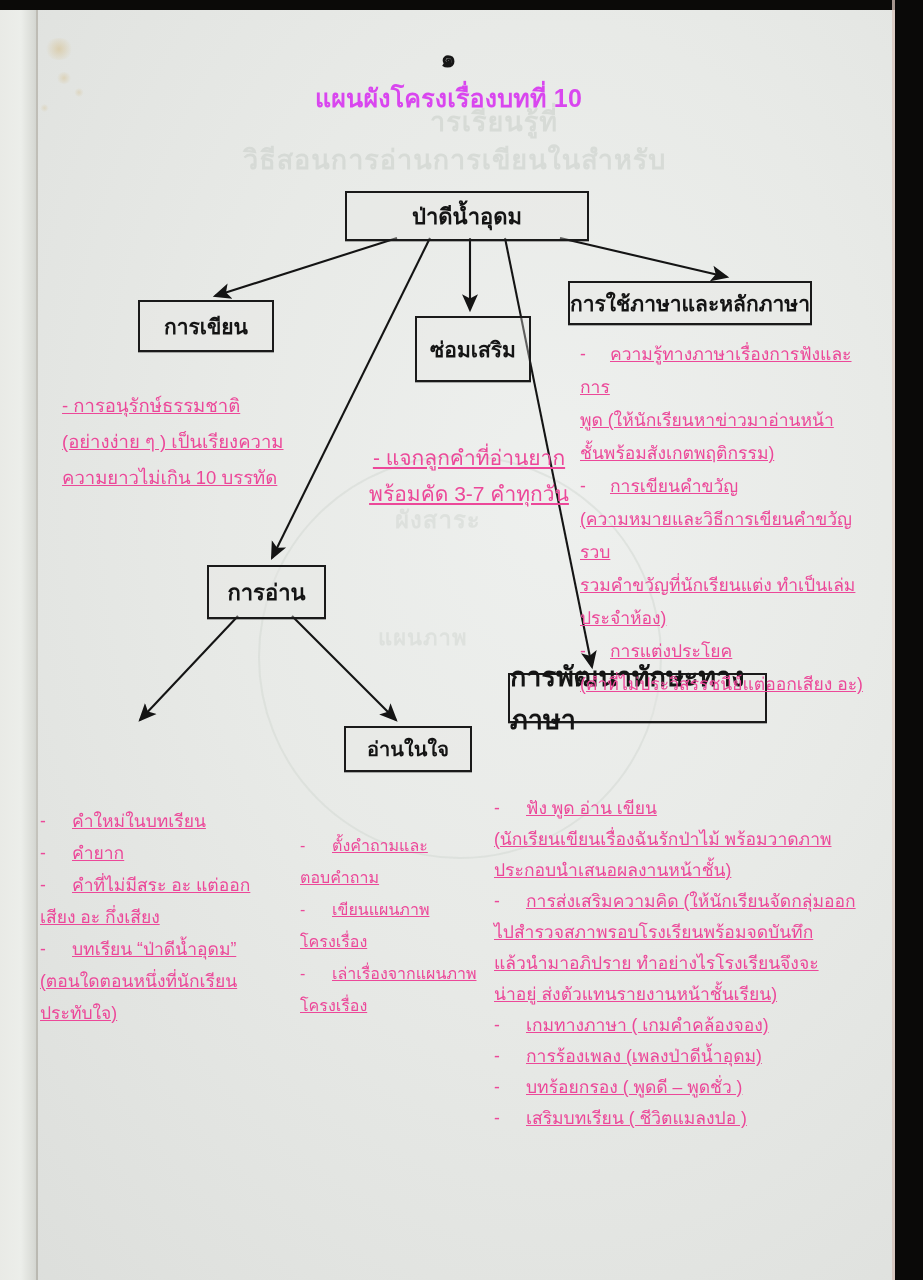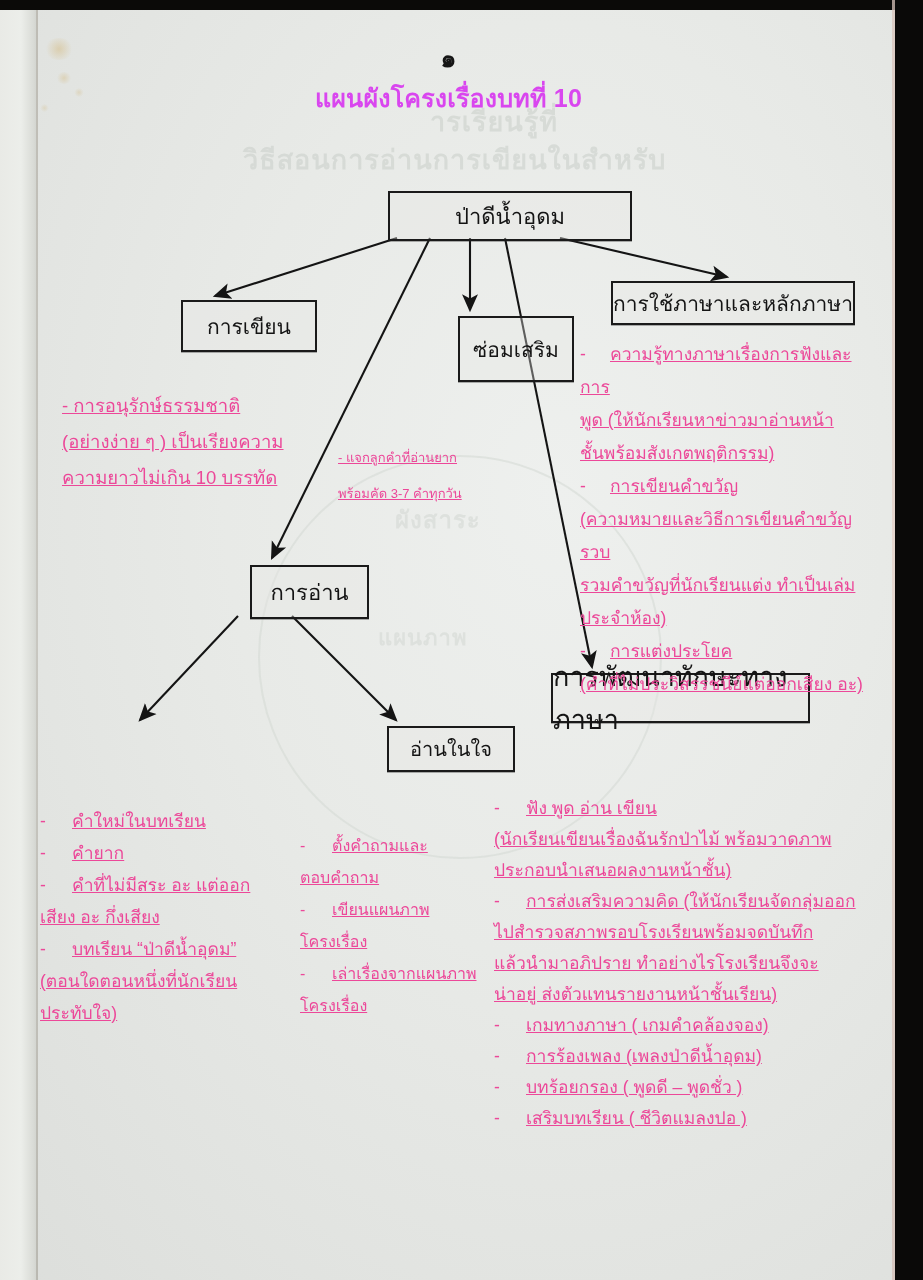--- a/index.html
+++ b/index.html
@@ -93,42 +93,41 @@
     letter-spacing:.2px;
   }
 
   
   .node{
     position:absolute;
     border:2px solid #1a1a1a;
     background:rgba(231,233,230,.35);
     display:flex;align-items:center;justify-content:center;
     color:#141414;
-    font-weight:400;
+    font-weight:700;
     box-shadow:0 1px 0 rgba(40,40,40,.35);
-    margin-left:43px;
   }
   #node-root{left:345px;top:191px;width:240px;height:46px;font-size:22px;}
   #node-writing{left:138px;top:300px;width:132px;height:48px;font-size:21px;}
   #node-remedial{left:415px;top:316px;width:112px;height:62px;font-size:21px;}
   #node-language-use{left:568px;top:281px;width:240px;height:40px;font-size:21px;}
   #node-reading{left:207px;top:565px;width:115px;height:50px;font-size:22px;}
   #node-read-aloud{left:57px;top:726px;width:154px;height:42px;font-size:20px;}
   #node-read-silent{left:344px;top:726px;width:124px;height:42px;font-size:20px;}
   #node-skill-dev{left:508px;top:673px;width:255px;height:46px;font-size:27px;}
 
   
   #connectors{position:absolute;left:0;top:0;width:897px;height:1272px;}
 
   
   .block{position:absolute;color:#ec4899;text-decoration:underline;}
   .line{display:block;white-space:nowrap;}
 
   #block-writing{left:62px;top:388px;width:280px;font-size:18.5px;line-height:36px;}
-  #block-remedial{left:338px;top:440px;width:230px;font-size:13px;line-height:36px;}
+  #block-remedial{left:354px;top:440px;width:230px;font-size:21px;line-height:36px;text-align:center;}
 
   #block-language{left:580px;top:338px;width:300px;font-size:17.5px;line-height:33px;}
   #block-language .bullet{
     display:inline-block;width:30px;text-align:left;
   }
 
   #block-read-aloud{left:40px;top:805px;width:250px;font-size:17.5px;line-height:32px;}
   #block-read-silent{left:300px;top:830px;width:185px;font-size:16px;line-height:32px;}
   #block-skills{left:483px;top:793px;width:400px;font-size:17.5px;line-height:31px;margin-left:11px;}
 

